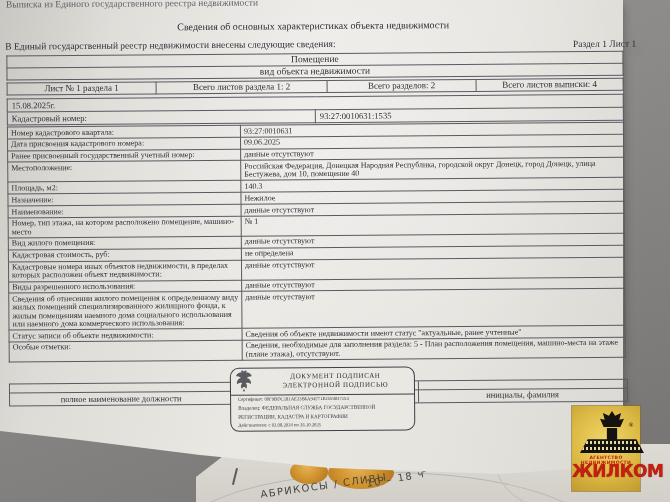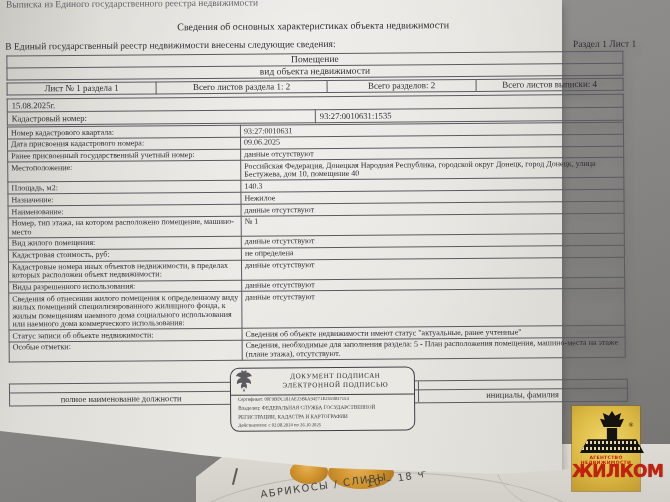--- a/index.html
+++ b/index.html
@@ -17,21 +17,21 @@
   .apricot{position:absolute;border-radius:50%;
     background:radial-gradient(circle at 45% 25%,#e7b45a 0%,#d2952f 45%,#aa701c 100%);}
   .apricot.a1{left:94px;top:16px;width:38px;height:24px;}
   .apricot.a2{left:132px;top:13px;width:66px;height:32px;}
   .slash-mark{position:absolute;left:38px;top:24px;width:2px;height:17px;background:#5b5b59;transform:rotate(14deg);}
   .sheet-text{position:absolute;font-family:"DejaVu Sans",sans-serif;color:#454543;font-weight:500;white-space:nowrap;}
   .sheet-caption{left:64px;top:36px;font-size:10px;letter-spacing:1.4px;transform:rotate(-8deg);}
   .sheet-time{left:170px;top:29px;font-size:10px;letter-spacing:1.5px;transform:rotate(-10deg);}
   .sheet-temp{left:224px;top:13px;font-size:10px;letter-spacing:1.5px;transform:rotate(-14deg);}
   
-  .document{position:absolute;left:0;top:0;width:562px;height:480px;z-index:2;
+  .document{position:absolute;left:0;top:0;width:623px;height:480px;z-index:2;
     background:
       radial-gradient(ellipse at 55% 25%,rgba(255,255,255,.30),transparent 60%),
       linear-gradient(102deg,#c9c7c2 0%,#dedcd7 16%,#eae8e3 45%,#e6e4df 72%,#dbd9d4 100%);
     clip-path:polygon(0 0,670px 0,670px 462px,500px 474px,330px 468px,200px 455px,80px 440px,0 431px);
     filter:drop-shadow(0 5px 5px rgba(30,30,30,.40));}
   .doc-content{position:absolute;left:0;top:0;width:670px;height:480px;
     transform:rotate(-0.45deg);transform-origin:50% 55%;color:#2e2e36;}
   .top-line{position:absolute;left:8px;top:-4px;font-size:9.5px;line-height:12px;color:#4b4b55;opacity:.85;white-space:nowrap;}
   .doc-title{position:absolute;left:0;right:40px;top:20px;text-align:center;font-size:10px;}
   .doc-intro{position:absolute;left:7px;top:39px;font-size:9.5px;}

